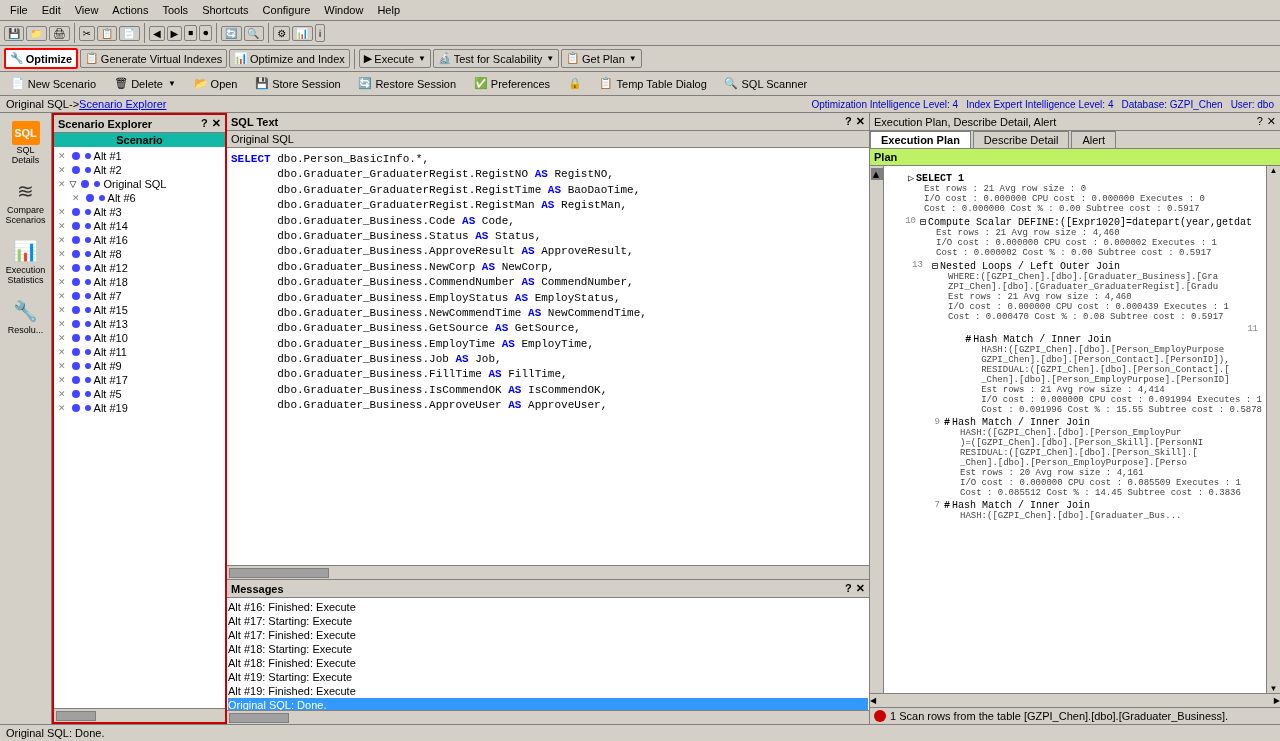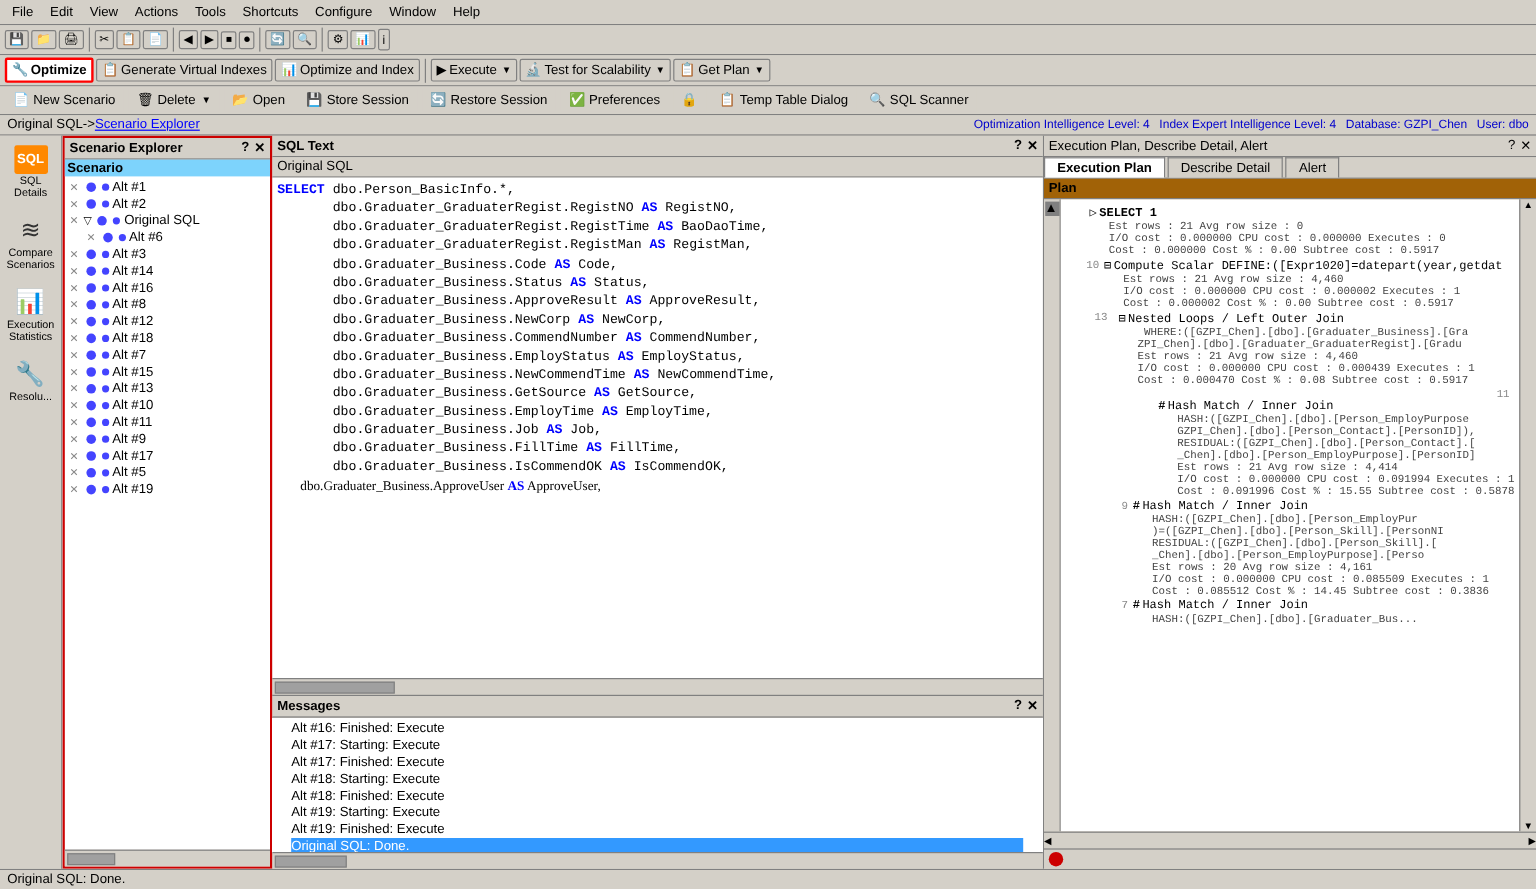--- a/index.html
+++ b/index.html
@@ -34,38 +34,38 @@
     .nav-icon { width: 28px; height: 28px; display: flex; align-items: center; justify-content: center; }
     
     .content-area { display: flex; flex: 1; }
     
     
     .scenario-panel { width: 175px; min-width: 175px; background: #fff; border-right: 1px solid #808080; display: flex; flex-direction: column; }
     .scenario-panel-header { background: #d4d0c8; border-bottom: 1px solid #808080; padding: 2px 4px; font-size: 11px; font-weight: bold; display: flex; justify-content: space-between; align-items: center; }
     .scenario-tree { flex: 1; overflow-y: auto; padding: 2px; }
     .tree-item { display: flex; align-items: center; padding: 1px 2px; cursor: pointer; font-size: 11px; gap: 2px; }
     .tree-item-indent { padding-left: 16px; }
-    .scenario-header-row { display: flex; align-items: center; padding: 1px 2px; font-size: 11px; font-weight: bold; background: #7dd3fc; }
+    .scenario-header-row { display: flex; align-items: center; padding: 1px 2px; font-size: 11px; font-weight: bold; background: #14b8a6; justify-content: center; }
     
     .dot-blue { width: 8px; height: 8px; background: #4444ff; border-radius: 50%; display: inline-block; margin: 0 2px; }
     .dot-blue-sm { width: 6px; height: 6px; background: #4444ff; border-radius: 50%; display: inline-block; margin: 0 1px; }
     .x-mark { color: #888; font-size: 9px; margin-right: 2px; cursor: pointer; }
     .expand-icon { font-size: 9px; margin-right: 1px; }
     
     
     .sql-panel { flex: 1; display: flex; flex-direction: column; border-right: 1px solid #808080; }
     .sql-panel-header { background: #d4d0c8; border-bottom: 1px solid #808080; padding: 2px 4px; font-size: 11px; font-weight: bold; display: flex; justify-content: space-between; align-items: center; }
     .sql-text-header { background: #d4d0c8; border-bottom: 1px solid #808080; padding: 2px 4px; font-size: 11px; display: flex; justify-content: space-between; align-items: center; }
     .sql-content { flex: 1; overflow: auto; background: #fff; padding: 4px; font-family: 'Courier New', monospace; font-size: 11px; line-height: 1.4; }
     .sql-kw { color: #0000ff; font-weight: bold; }
     
     
     .messages-panel { height: 145px; border-top: 1px solid #808080; display: flex; flex-direction: column; }
     .messages-header { background: #d4d0c8; border-bottom: 1px solid #808080; padding: 2px 4px; font-size: 11px; font-weight: bold; display: flex; justify-content: space-between; align-items: center; }
-    .messages-content { flex: 1; overflow-y: auto; background: #fff; padding: 2px 16px; font-size: 11px; }
+    .messages-content { flex: 1; overflow-y: auto; background: #fff; padding: 2px 1px; font-size: 11px; }
     .messages-content .msg-line { padding: 1px 0; }
     .messages-content .msg-line.selected { background: #3399ff; color: white; }
     
     
     .right-panel { width: 410px; min-width: 410px; display: flex; flex-direction: column; background: #d4d0c8; }
     .right-panel-header { background: #d4d0c8; border-bottom: 1px solid #808080; padding: 2px 4px; font-size: 11px; display: flex; justify-content: space-between; align-items: center; }
     .right-panel-tabs { display: flex; gap: 0; border-bottom: 1px solid #808080; background: #d4d0c8; }
     .right-tab { padding: 2px 10px; font-size: 11px; cursor: pointer; border: 1px solid #808080; border-bottom: none; background: #d4d0c8; margin-right: 2px; }
     .right-tab.active { background: #fff; font-weight: bold; }
     .right-tab-label { padding: 2px 6px; font-size: 11px; background: #d4d0c8; border-bottom: 1px solid #808080; }
@@ -402,21 +402,21 @@
         <div style="white-space:pre;">       dbo.Graduater_Business.ApproveResult <span class="sql-kw">AS</span> ApproveResult,</div>
         <div style="white-space:pre;">       dbo.Graduater_Business.NewCorp <span class="sql-kw">AS</span> NewCorp,</div>
         <div style="white-space:pre;">       dbo.Graduater_Business.CommendNumber <span class="sql-kw">AS</span> CommendNumber,</div>
         <div style="white-space:pre;">       dbo.Graduater_Business.EmployStatus <span class="sql-kw">AS</span> EmployStatus,</div>
         <div style="white-space:pre;">       dbo.Graduater_Business.NewCommendTime <span class="sql-kw">AS</span> NewCommendTime,</div>
         <div style="white-space:pre;">       dbo.Graduater_Business.GetSource <span class="sql-kw">AS</span> GetSource,</div>
         <div style="white-space:pre;">       dbo.Graduater_Business.EmployTime <span class="sql-kw">AS</span> EmployTime,</div>
         <div style="white-space:pre;">       dbo.Graduater_Business.Job <span class="sql-kw">AS</span> Job,</div>
         <div style="white-space:pre;">       dbo.Graduater_Business.FillTime <span class="sql-kw">AS</span> FillTime,</div>
         <div style="white-space:pre;">       dbo.Graduater_Business.IsCommendOK <span class="sql-kw">AS</span> IsCommendOK,</div>
-        <div style="white-space:pre;font-family:Liberation Serif, serif;">       dbo.Graduater_Business.ApproveUser <span class="sql-kw">AS</span> ApproveUser,</div>
+        <div style="white-space:pre;">       dbo.Graduater_Business.ApproveUser <span class="sql-kw">AS</span> ApproveUser,</div>
       </div>
 
       <div style="height:14px;background:#d4d0c8;border-top:1px solid #808080;display:flex;align-items:center;">
         <div style="width:100px;height:10px;background:#a0a0a0;margin:0 2px;border:1px solid #808080;"></div>
       </div>
 
       <div class="messages-panel">
         <div class="messages-header">
           <span>Messages</span>
           <div style="display:flex;gap:4px;">
@@ -447,21 +447,21 @@
         <div style="display:flex;gap:4px;">
           <span style="cursor:pointer;">?</span>
           <span style="cursor:pointer;">✕</span>
         </div>
       </div>
       <div class="right-panel-tabs">
         <div class="right-tab active">Execution Plan</div>
         <div class="right-tab">Describe Detail</div>
         <div class="right-tab">Alert</div>
       </div>
-      <div style="background:#a16207;border-bottom:1px solid #808080;padding:2px 4px;font-size:11px;font-weight:bold;">
+      <div style="background:#bef264;border-bottom:1px solid #808080;padding:2px 4px;font-size:11px;font-weight:bold;">
         <span>Plan</span>
       </div>
 
       <div style="display:flex;flex:1;overflow:hidden;">
 
         <div style="width:14px;background:#d4d0c8;border-right:1px solid #808080;display:flex;flex-direction:column;align-items:center;">
           <div style="width:12px;height:12px;background:#808080;margin-top:2px;">▲</div>
         </div>
 
         <div class="plan-content" style="flex:1;font-size:10px;">
@@ -492,21 +492,21 @@
             </div>
           </div>
 
           <div style="display:flex;align-items:flex-start;margin:2px 0;padding-left:24px;">
             <span style="color:#888;font-size:9px;min-width:16px;text-align:left;margin-right:4px;">13</span>
             <div>
               <div style="display:flex;align-items:center;">
                 <span style="margin-right:2px;">⊟</span>
                 <span>Nested Loops / Left Outer Join</span>
               </div>
-              <div style="padding-left:16px;font-size:9px;color:#444;text-align:center;">WHERE:([GZPI_Chen].[dbo].[Graduater_Business].[Gra</div>
+              <div style="padding-left:16px;font-size:9px;color:#444;">WHERE:([GZPI_Chen].[dbo].[Graduater_Business].[Gra</div>
               <div style="padding-left:16px;font-size:9px;color:#444;">ZPI_Chen].[dbo].[Graduater_GraduaterRegist].[Gradu</div>
               <div style="padding-left:16px;font-size:9px;color:#444;">Est rows : 21  Avg row size : 4,460</div>
               <div style="padding-left:16px;font-size:9px;color:#444;">I/O cost : 0.000000  CPU cost : 0.000439  Executes : 1</div>
               <div style="padding-left:16px;font-size:9px;color:#444;">Cost : 0.000470  Cost % : 0.08  Subtree cost : 0.5917</div>
             </div>
           </div>
 
           <div style="display:flex;align-items:flex-end;margin:2px 0;padding-left:36px;flex-direction:column;">
             <span style="color:#888;font-size:9px;min-width:16px;text-align:right;margin-right:4px;">11</span>
             <div>
@@ -561,20 +561,21 @@
       </div>
 
       <div style="height:14px;background:#d4d0c8;border-top:1px solid #808080;display:flex;align-items:center;">
         <span style="font-size:8px;margin-right:2px;">◀</span>
         <div style="flex:1;height:10px;background:#d4d0c8;"></div>
         <span style="font-size:8px;margin-left:2px;">▶</span>
       </div>
 
       <div style="background:#d4d0c8;border-top:1px solid #808080;padding:2px 4px;font-size:11px;display:flex;align-items:center;gap:4px;">
         <span class="red-dot"></span>
+        <span>1  Scan rows from the table [GZPI_Chen].[dbo].[Graduater_Business].</span>
       </div>
     </div>
   </div>
 </div>
 
 <div class="status-bar">
   <span>Original SQL: Done.</span>
 </div>
 
 </body></html>

